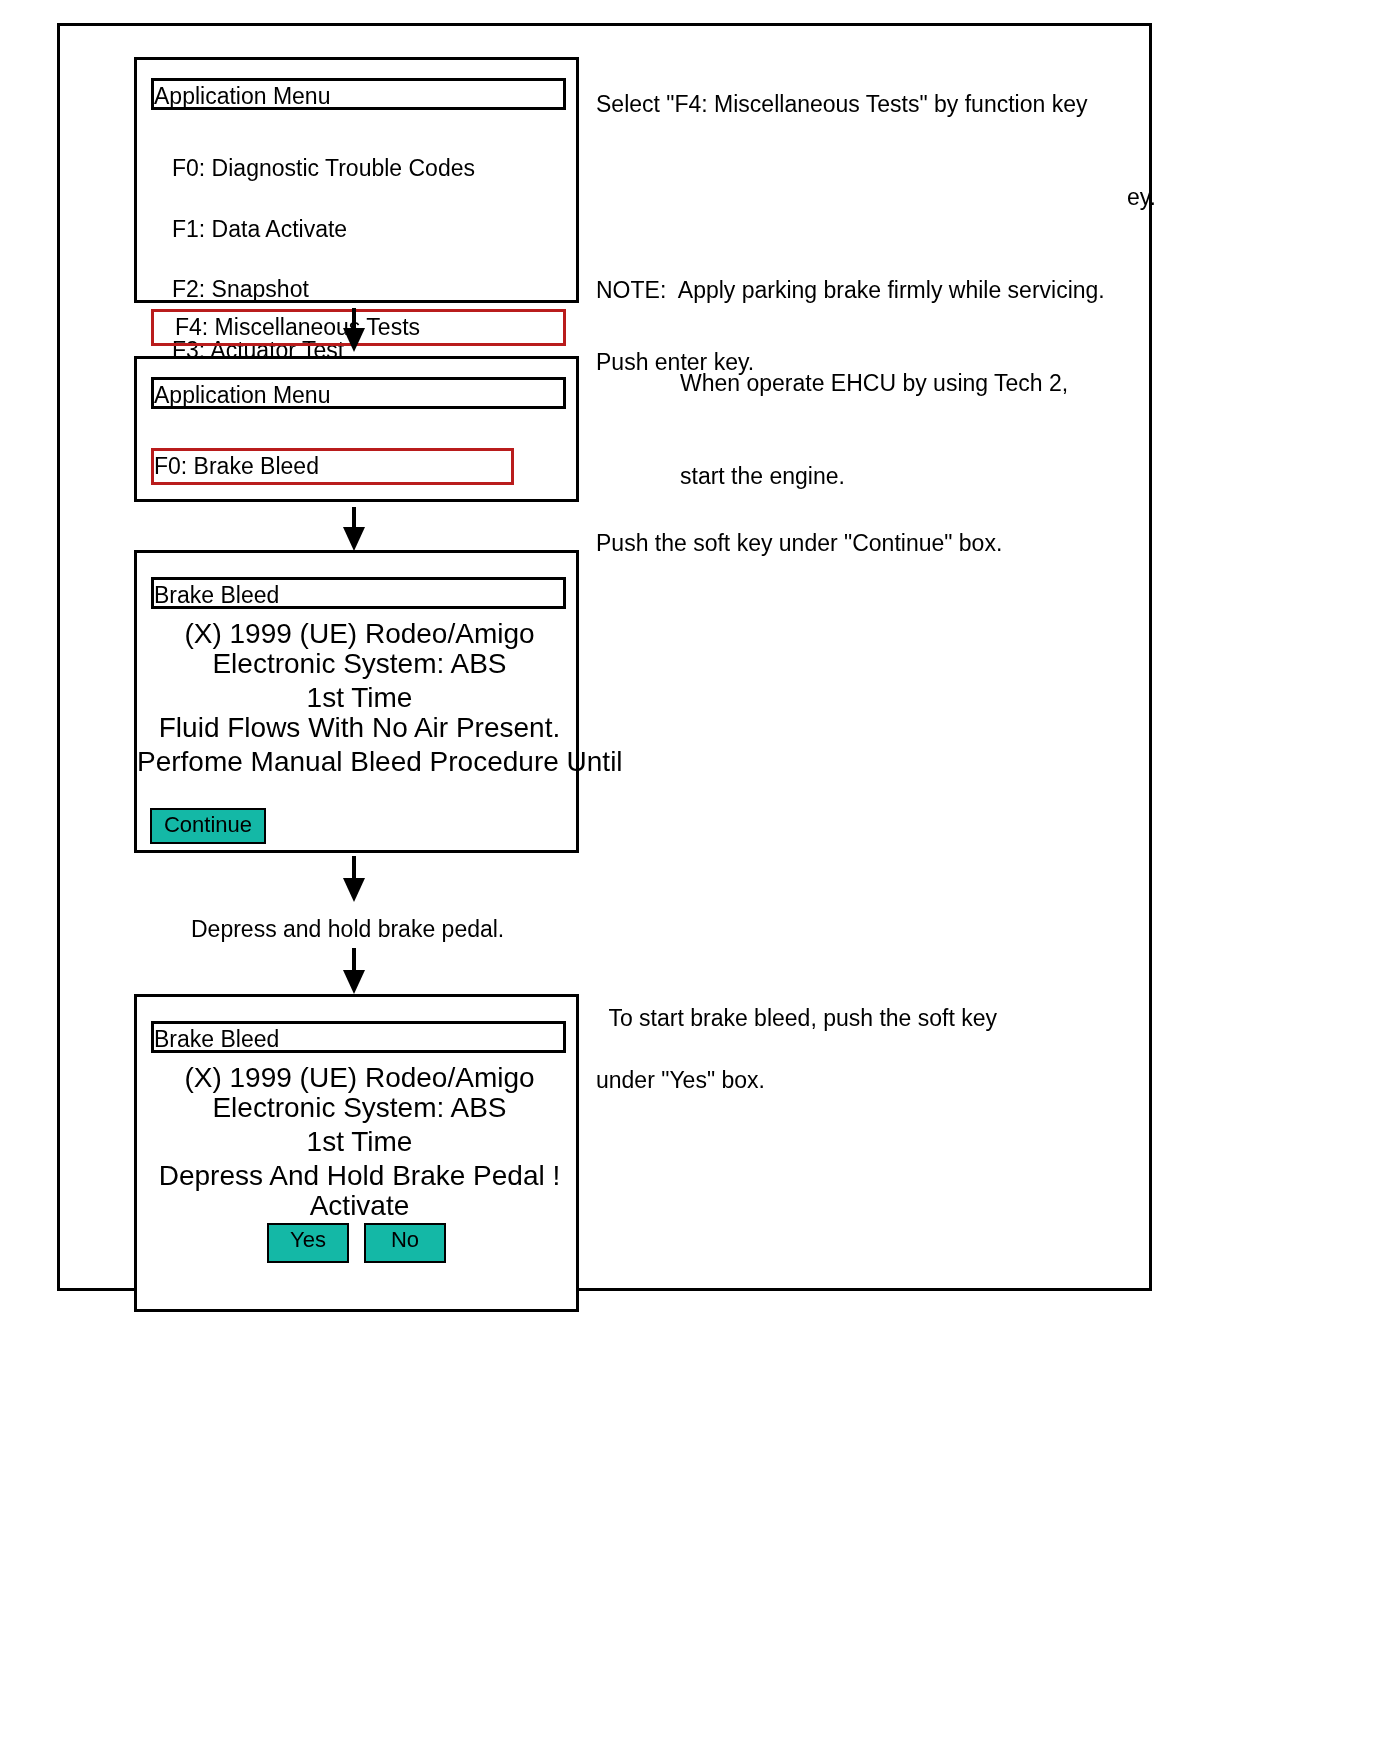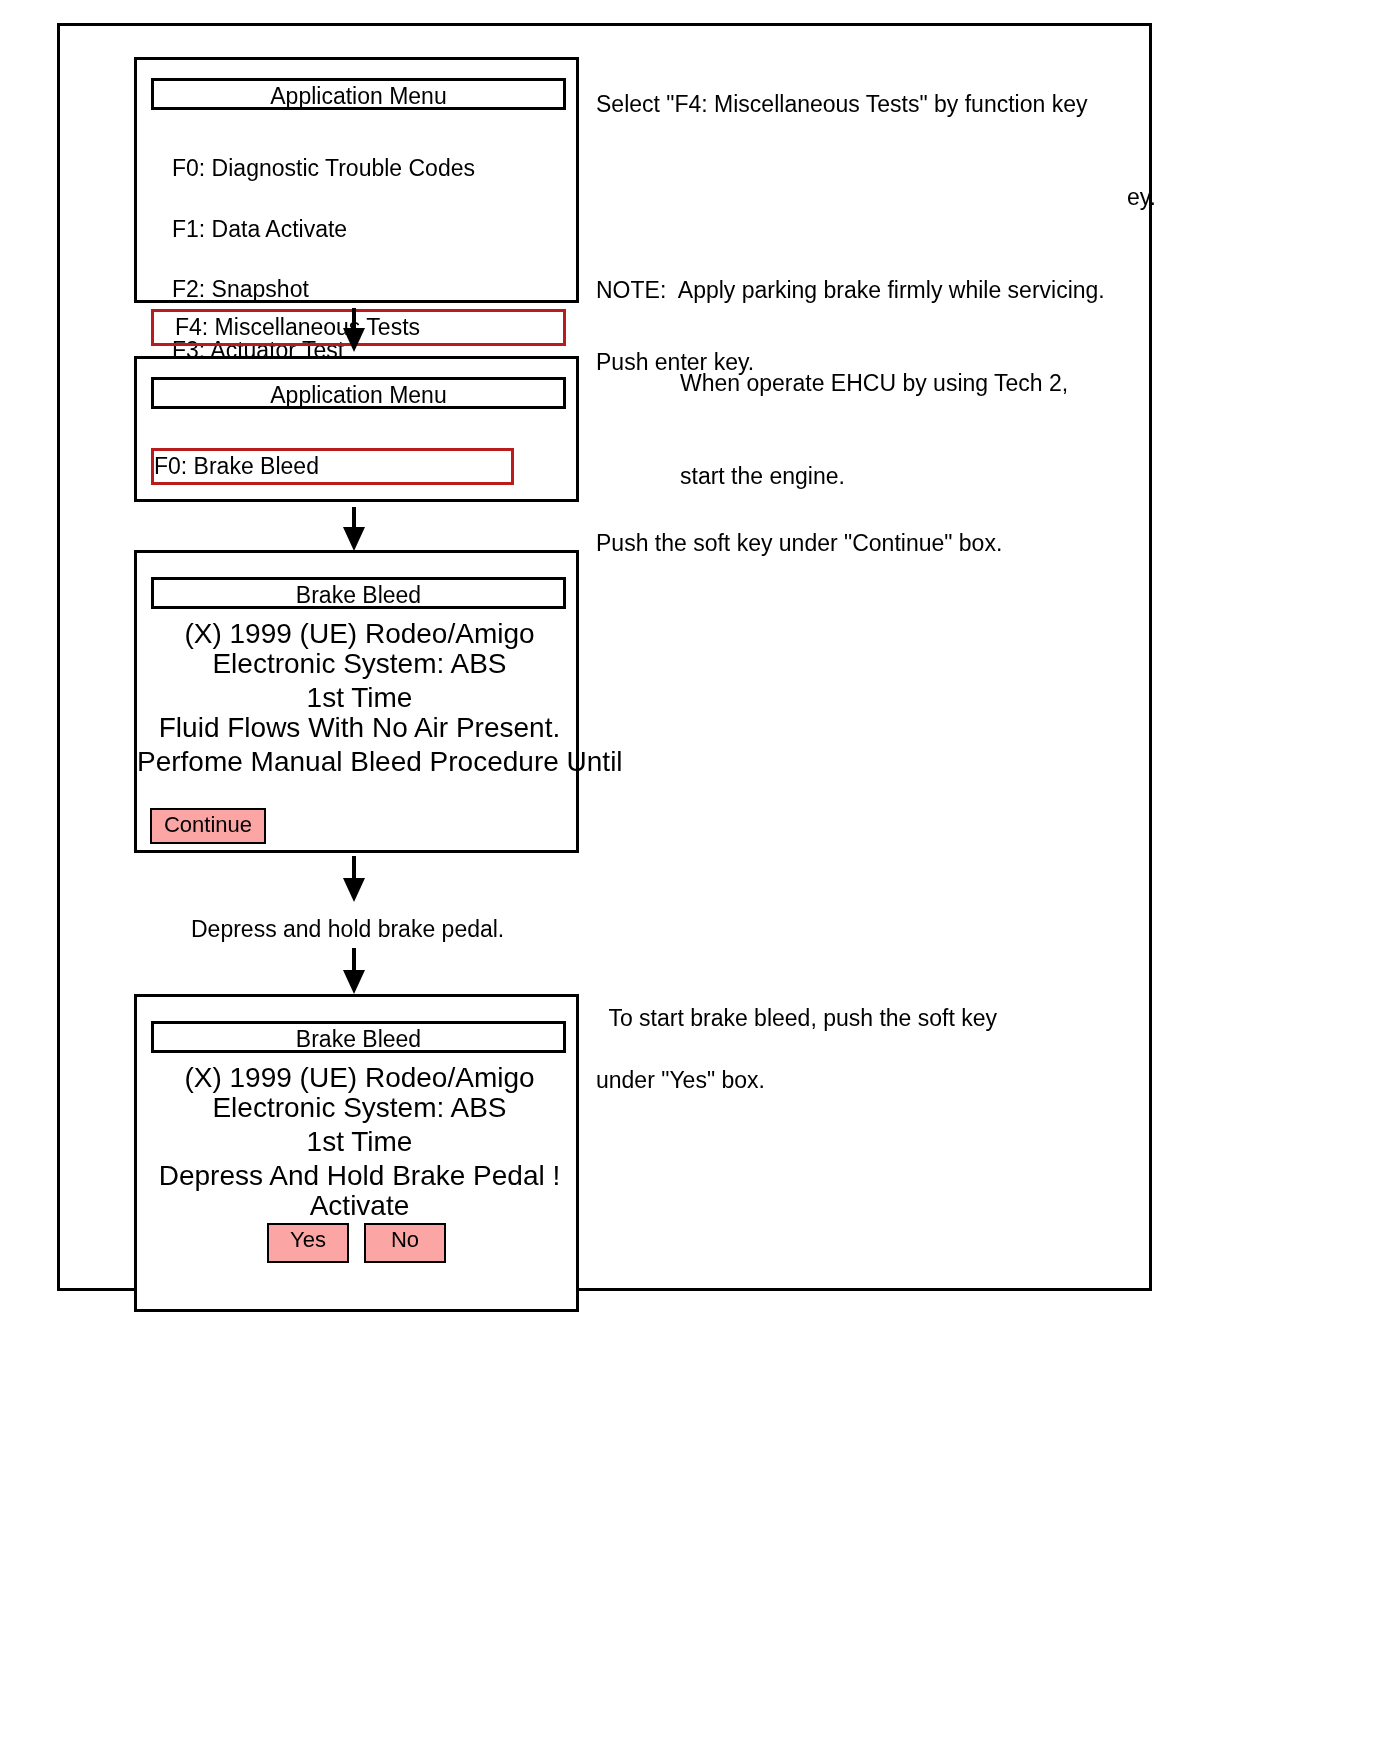--- a/index.html
+++ b/index.html
@@ -31,21 +31,20 @@
   .screen {
     position: absolute;
     border: 3px solid #000;
     box-sizing: border-box;
     background: #fff;
   }
   .screen-title {
     position: absolute;
     border: 3px solid #000;
     box-sizing: border-box;
-    text-align: center;
     font-size: 23px;
     line-height: 31px;
     background: #fff;
   }
   .menu-item {
     font-size: 23px;
     line-height: 31.5px;
     white-space: nowrap;
     margin-top: 29px;
   }
@@ -62,21 +61,21 @@
     white-space: nowrap;
   }
 
   .softkey {
     position: absolute;
     border: 2px solid #000;
     box-sizing: border-box;
     text-align: center;
     font-size: 22px;
     line-height: 30px;
-    background: #fca5a5;
+    background: #14b8a6;
   }
 
   
   .arrow {
     position: absolute;
     width: 22px;
   }
   .arrow .shaft {
     position: absolute;
     left: 9px;

